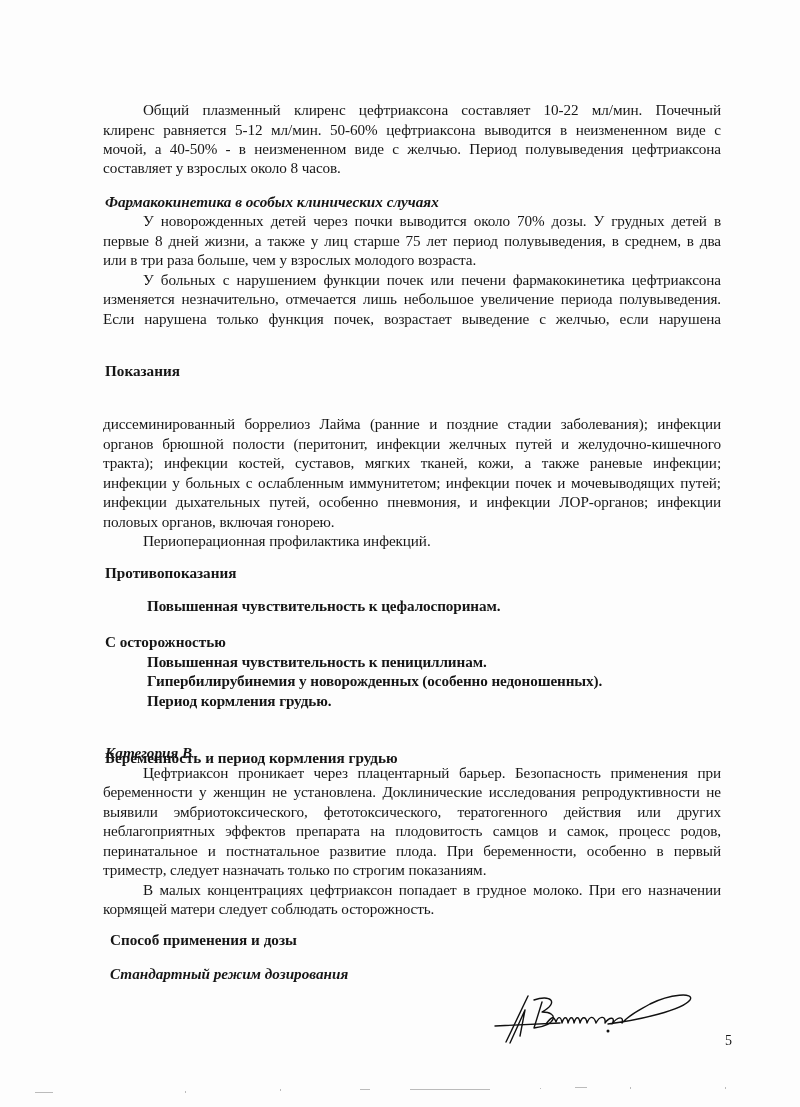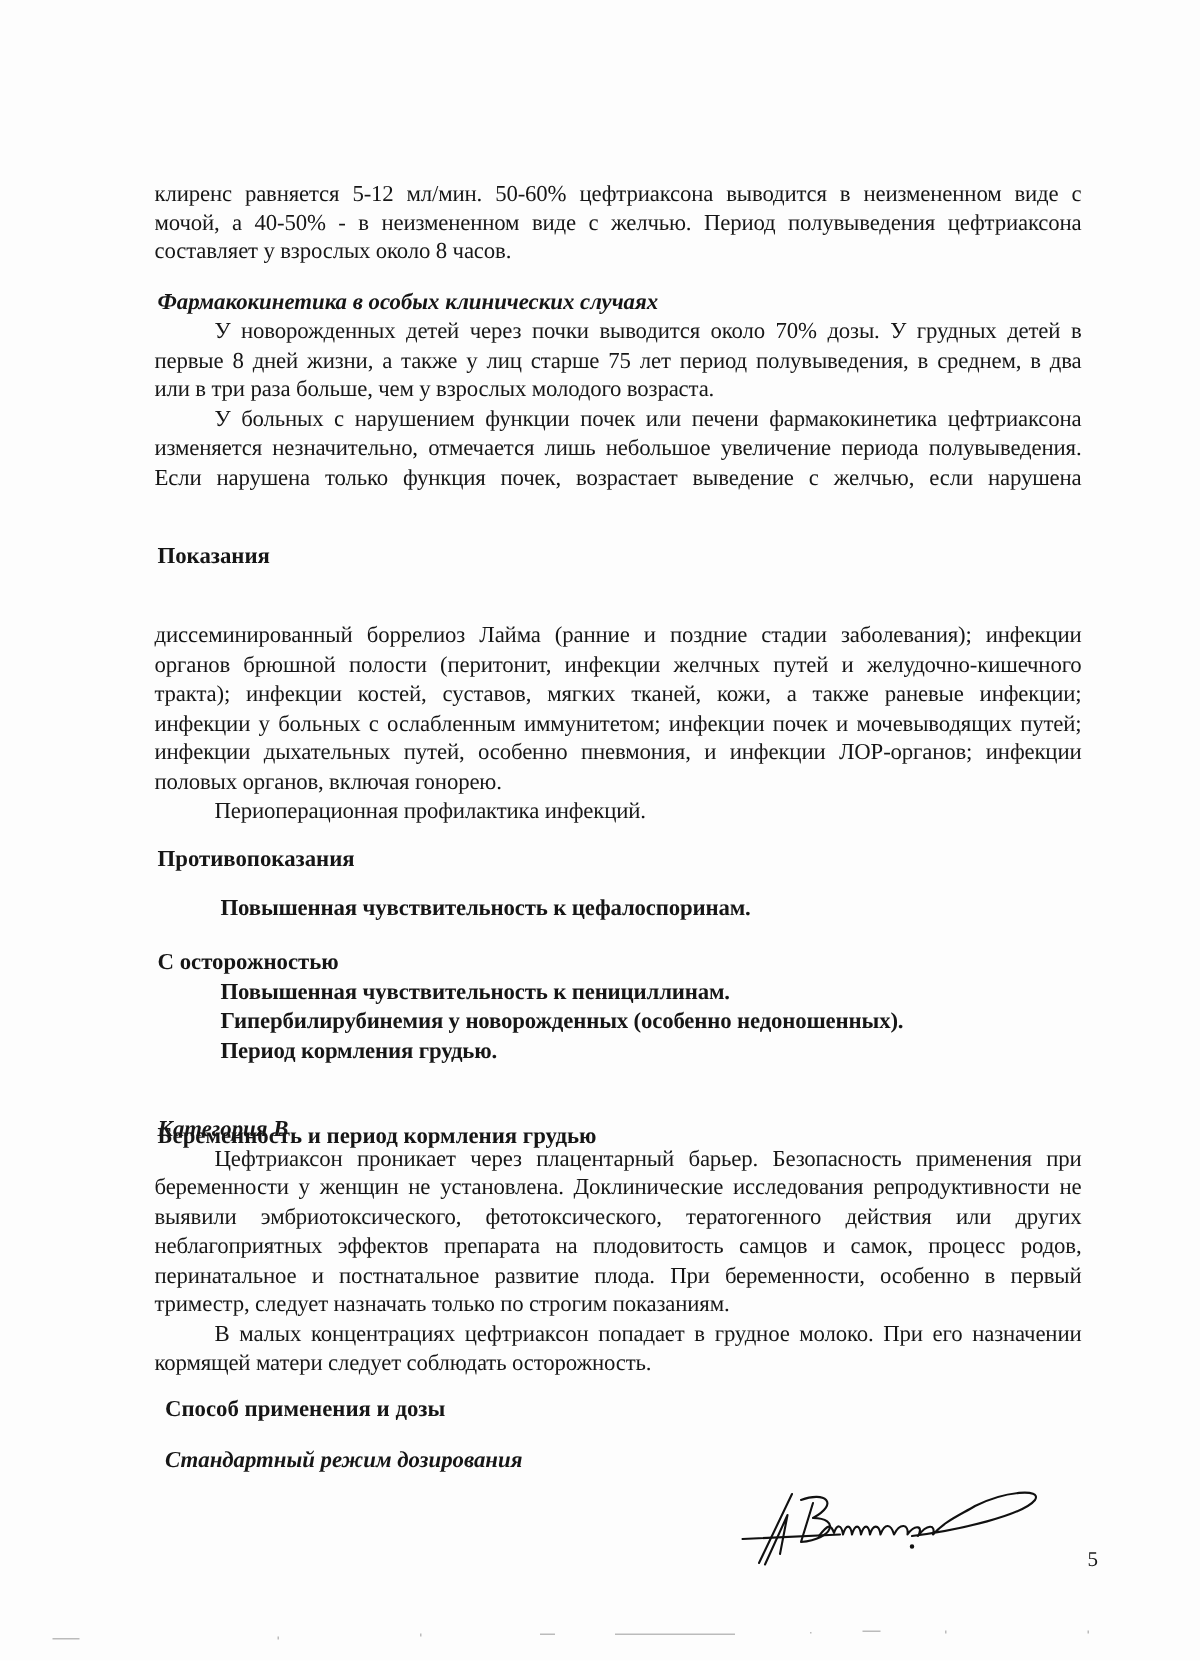--- a/index.html
+++ b/index.html
@@ -16,20 +16,21 @@
   .it { }
   .pagenum { position: absolute; left: 725px; top: 1033px; font-size: 14px; }
   .sig { position: absolute; left: 490px; top: 990px; width: 215px; height: 60px; }
   .noise { position: absolute; top: 1085px; left: 0; width: 800px; height: 12px; }
 </style>
 </head>
 <body>
 
 <div class="page">
 
+  <div class="ln ind" style="top:100px">Общий плазменный клиренс цефтриаксона составляет 10-22 мл/мин. Почечный</div>
   <div class="ln" style="top:120px">клиренс равняется 5-12 мл/мин. 50-60% цефтриаксона выводится в неизмененном виде с</div>
   <div class="ln" style="top:139px">мочой, а 40-50% - в неизмененном виде с желчью. Период полувыведения цефтриаксона</div>
   <div class="ln last" style="top:158px">составляет у взрослых около 8 часов.</div>
 
   <div class="h hi" style="top:192px">Фармакокинетика в особых клинических случаях</div>
   <div class="ln ind" style="top:211px">У новорожденных детей через почки выводится около 70% дозы. У грудных детей в</div>
   <div class="ln" style="top:231px">первые 8 дней жизни, а также у лиц старше 75 лет период полувыведения, в среднем, в два</div>
   <div class="ln last" style="top:250px">или в три раза больше, чем у взрослых молодого возраста.</div>
   <div class="ln ind" style="top:270px"><span>У больных с </span><span class="it">нарушением функции почек или печени</span><span> фармакокинетика цефтриаксона</span></div>
   <div class="ln" style="top:289px">изменяется незначительно, отмечается лишь небольшое увеличение периода полувыведения.</div>

